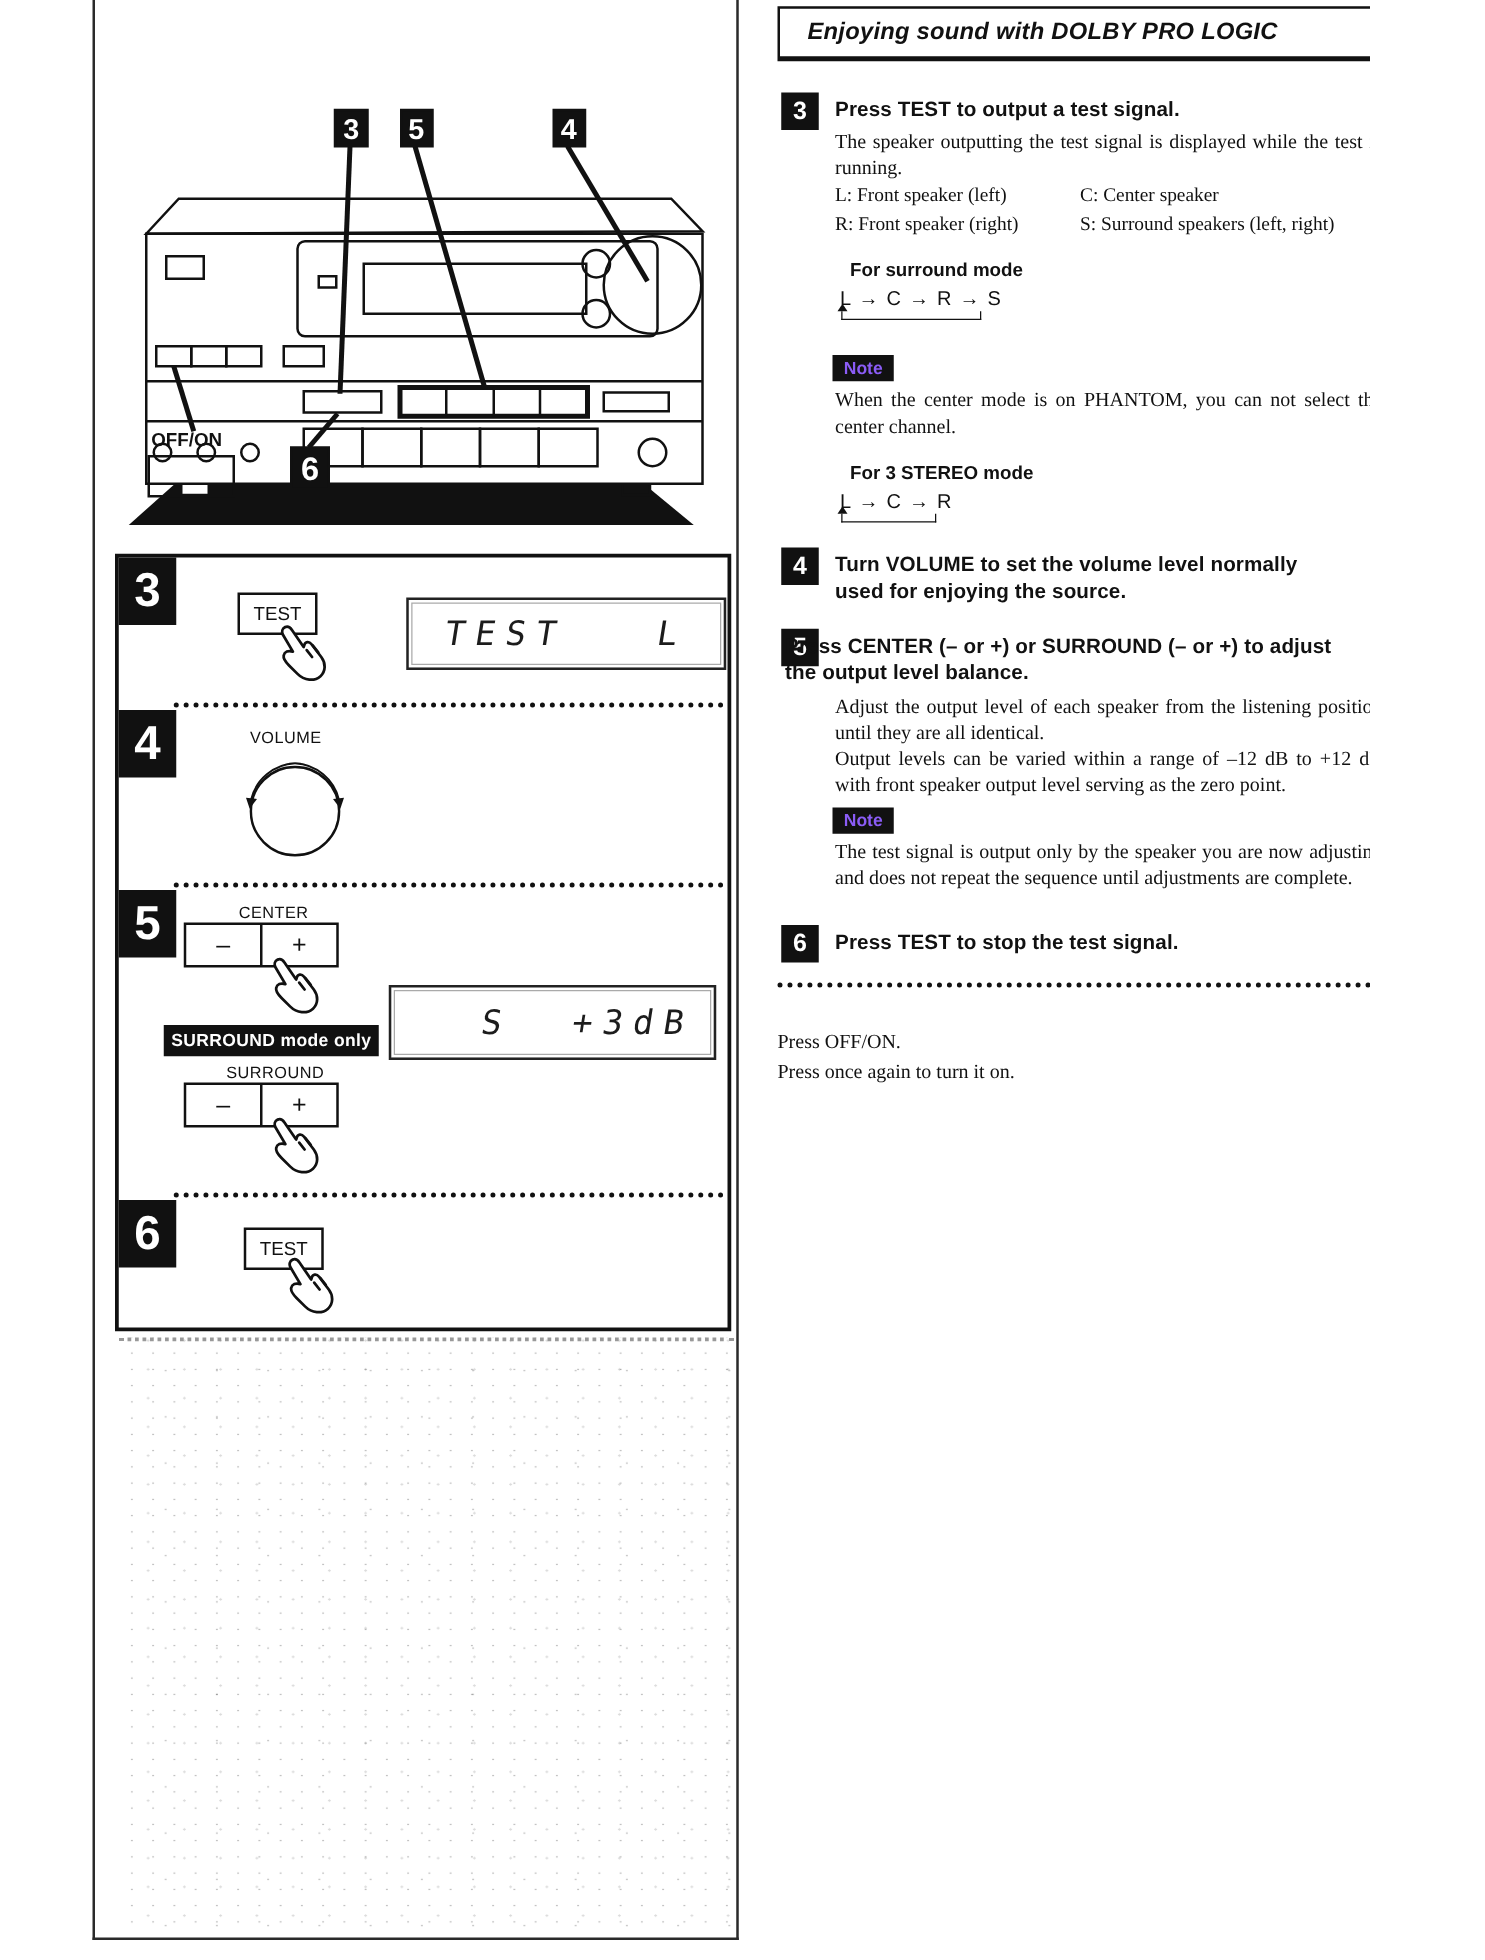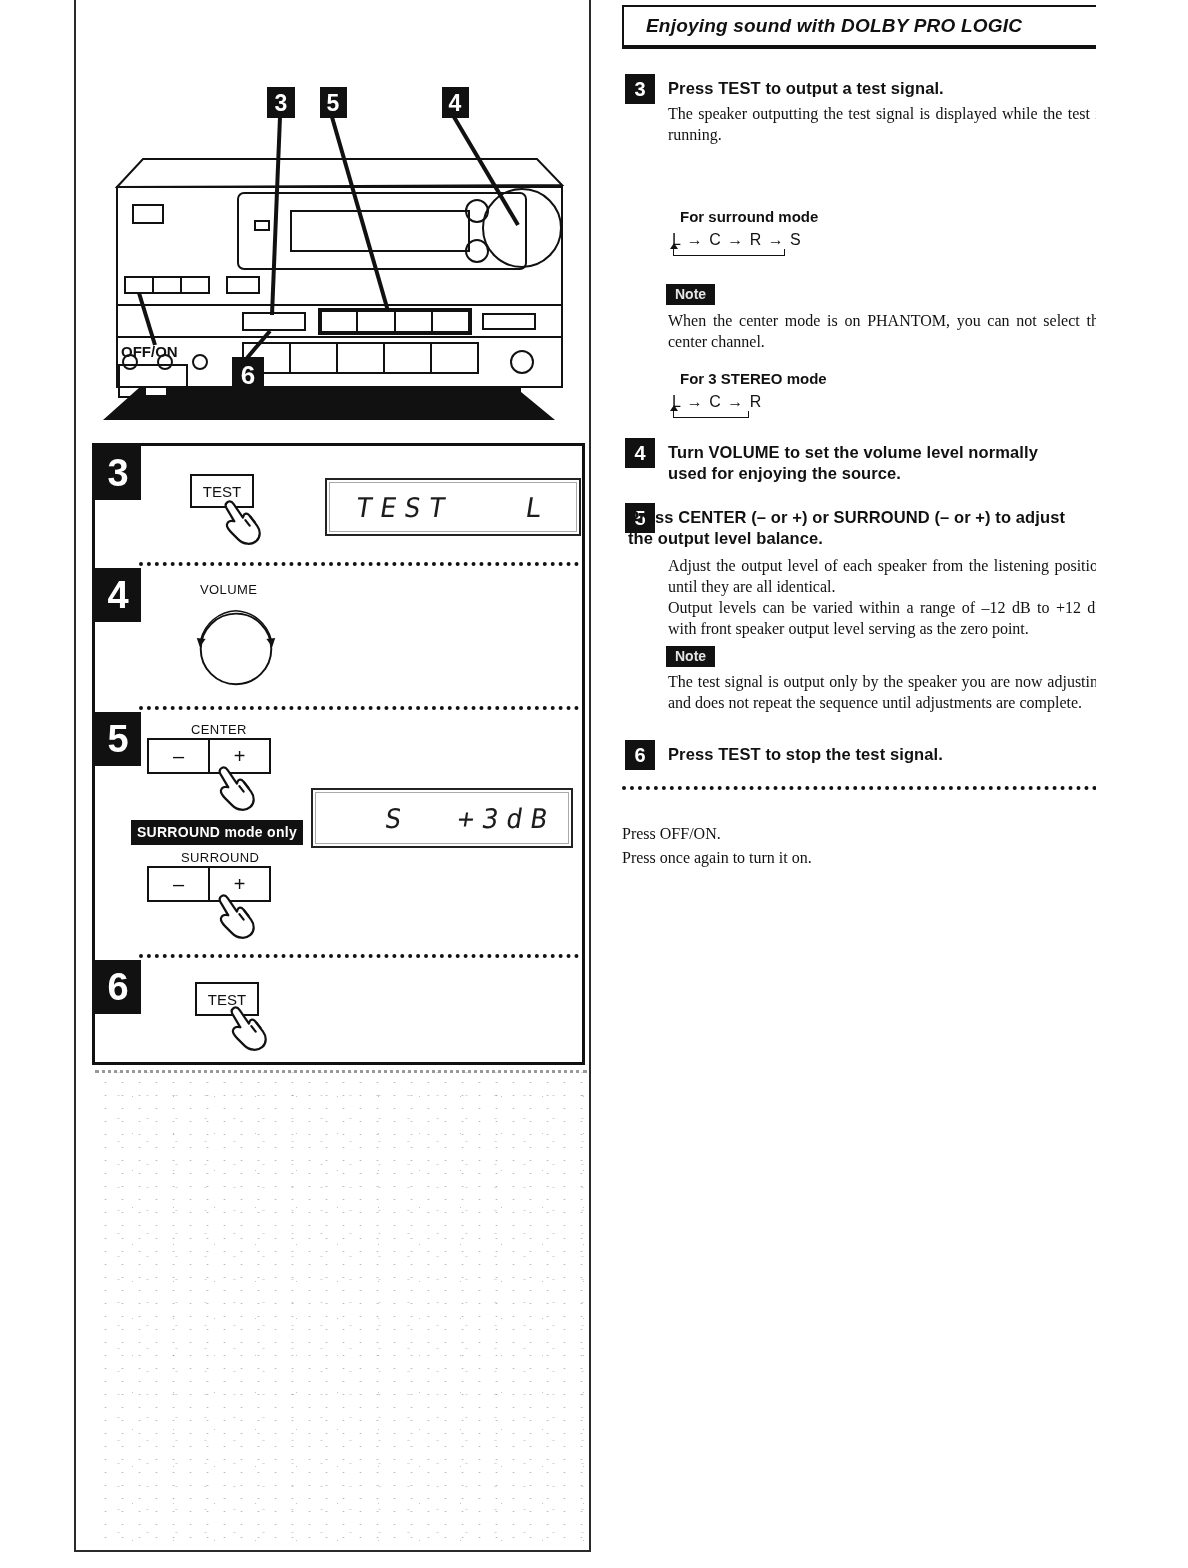--- a/index.html
+++ b/index.html
@@ -31,21 +31,21 @@
   }
   .body-text {
     position:absolute; font-size:16px; line-height:1.3; text-align:justify;
   }
   .subhead {
     position:absolute; font-family:"Liberation Sans",sans-serif; font-weight:bold;
     font-size:15px;
     margin-left:12px;
   }
   .note-badge {
-    position:absolute; background:#111; color:#e5e5e5;
+    position:absolute; background:#111; color:#8b5cf6;
     font-family:"Liberation Sans",sans-serif; font-weight:bold; font-size:14px;
     padding:2px 9px 3px 9px;
   }
   .seq-wrap { position:absolute; }
   .seq { font-family:"Liberation Sans",sans-serif; font-size:16px; letter-spacing:1px; white-space:pre;margin-top:48px; }
   .loop {
     height:7px; border:1.5px solid #111; border-top:none; margin-left:1px; position:relative;
   }
   .loop::before {
     content:""; position:absolute; left:-4px; top:-6px; width:0; height:0;
@@ -267,20 +267,26 @@
     <svg class="hand" style="left:122px;top:558px">
         <use href="#hand"></use>
       </svg>
   </div>
 
   <div class="noise-area"></div>
 
   <div class="stepsq" style="left:625px;top:74px">3</div>
   <div class="steptitle" style="left:668px;top:78px;width:440px">Press TEST to output a test signal.</div>
   <div class="body-text" style="left:668px;top:104px;width:438px">The speaker outputting the test signal is displayed while the test is running.</div>
+  <div class="legend-grid" style="left:668px;top:148px;width:438px">
+    <span>L: Front speaker (left)</span>
+    <span>C: Center speaker</span>
+    <span>R: Front speaker (right)</span>
+    <span>S: Surround speakers (left, right)</span>
+  </div>
   <div class="subhead" style="left:668px;top:208px">For surround mode</div>
   <div class="seq-wrap" style="left:672px;top:231px">
     <span class="seq">L → C → R → S</span>
     <div class="loop" style="width:112px"></div>
   </div>
   <div class="note-badge" style="left:666px;top:284px">Note</div>
   <div class="body-text" style="left:668px;top:311px;width:438px">When the center mode is on PHANTOM, you can not select the center channel.</div>
   <div class="subhead" style="left:668px;top:370px">For 3 STEREO mode</div>
   <div class="seq-wrap" style="left:672px;top:393px">
     <span class="seq">L → C → R</span>

